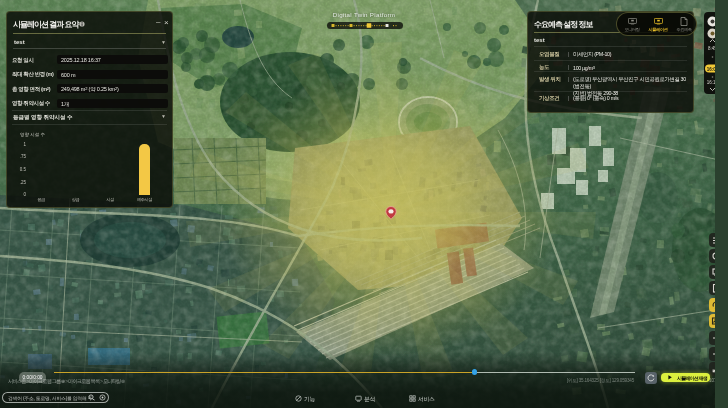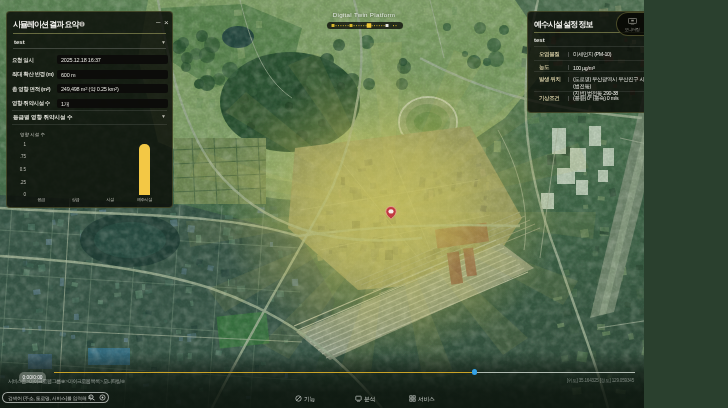--- a/index.html
+++ b/index.html
@@ -1,15 +1,15 @@
 <!DOCTYPE html>
 <html><head><meta charset="utf-8">
 <style>
 html,body{margin:0;padding:0;background:#2a402e;}
-#stage{position:relative;width:644px;height:408px;overflow:hidden;font-family:"Liberation Sans",sans-serif;}
+#stage{position:relative;width:715px;height:408px;overflow:hidden;font-family:"Liberation Sans",sans-serif;}
 .abs{position:absolute;}
 </style></head>
 <body>
 <div id="stage">
 <svg class="abs" style="left:0;top:0" width="728" height="408" viewBox="0 0 728 408">
       <defs>
 <filter id="grain">
           <feTurbulence type="fractalNoise" baseFrequency="0.5" numOctaves="2" seed="11"></feTurbulence>
 <feColorMatrix type="matrix" values="0 0 0 0 0  0 0 0 0 0  0 0 0 0 0  0.6 0.6 0.6 0 0"></feColorMatrix>
         </filter>
@@ -831,21 +831,21 @@
     <div class="abs" style="left:14px;top:154px;width:12px;text-align:right;color:#c0c0b8;font-size:4.5px">.75</div>
     <div class="abs" style="left:14px;top:166.5px;width:12px;text-align:right;color:#c0c0b8;font-size:4.5px">0.5</div>
     <div class="abs" style="left:14px;top:179.5px;width:12px;text-align:right;color:#c0c0b8;font-size:4.5px">.25</div>
     <div class="abs" style="left:14px;top:192px;width:12px;text-align:right;color:#c0c0b8;font-size:4.5px">0</div>
     <div class="abs" style="left:139px;top:144px;width:11px;height:51px;background:#f3c845;border-radius:5px 5px 0 0"></div>
     <div class="abs" style="left:27px;top:197px;width:28px;text-align:center;color:#c0c0b8;font-size:4.2px;letter-spacing:-0.4px">응급</div>
     <div class="abs" style="left:61.5px;top:197px;width:28px;text-align:center;color:#c0c0b8;font-size:4.2px;letter-spacing:-0.4px">상급</div>
     <div class="abs" style="left:96px;top:197px;width:28px;text-align:center;color:#c0c0b8;font-size:4.2px;letter-spacing:-0.4px">시설</div>
     <div class="abs" style="left:130.5px;top:197px;width:28px;text-align:center;color:#c0c0b8;font-size:4.2px;letter-spacing:-0.4px">예수시설</div>
     <div class="abs" style="left:527px;top:11px;width:167px;height:102px;background:rgba(10,12,7,.84);border:1px solid rgba(130,130,70,.4);border-radius:4px;box-sizing:border-box"></div>
-    <div class="abs" style="left:534px;top:19px;color:#f2f2ee;font-size:8px;font-weight:bold;letter-spacing:-1px">예수시설 설정 정보</div>
+    <div class="abs" style="left:534px;top:19px;color:#f2f2ee;font-size:8px;font-weight:bold;letter-spacing:-1px">수요예측 설정 정보</div>
     <div class="abs" style="left:534px;top:32px;width:153px;height:0;border-top:1px solid rgba(170,170,100,.55)"></div>
     <div class="abs" style="left:534px;top:37px;color:#e8e8e2;font-size:6px;font-weight:bold">test</div>
     <div class="abs" style="left:534px;top:46px;width:153px;height:0;border-top:1px solid rgba(255,255,255,.1)"></div>
     <div class="abs" style="left:539px;top:50.5px;width:30px;color:#c8c09a;font-size:5.5px;font-weight:bold;letter-spacing:-0.4px">오염물질</div>
     <div class="abs" style="left:568px;top:50.5px;color:#888;font-size:5.5px">|</div>
     <div class="abs" style="left:573px;top:50.5px;width:116px;color:#eeeee8;font-size:5.3px;letter-spacing:-0.3px;line-height:7px">미세먼지 (PM-10)</div>
     <div class="abs" style="left:534px;top:59.5px;width:153px;height:0;border-top:1px solid rgba(255,255,255,.09)"></div>
     <div class="abs" style="left:539px;top:64px;width:30px;color:#c8c09a;font-size:5.5px;font-weight:bold;letter-spacing:-0.4px">농도</div>
     <div class="abs" style="left:568px;top:64px;color:#888;font-size:5.5px">|</div>
     <div class="abs" style="left:573px;top:64px;width:116px;color:#eeeee8;font-size:5.3px;letter-spacing:-0.3px;line-height:7px">100 µg/m<span style="font-size:4px;vertical-align:1px">3</span></div>

